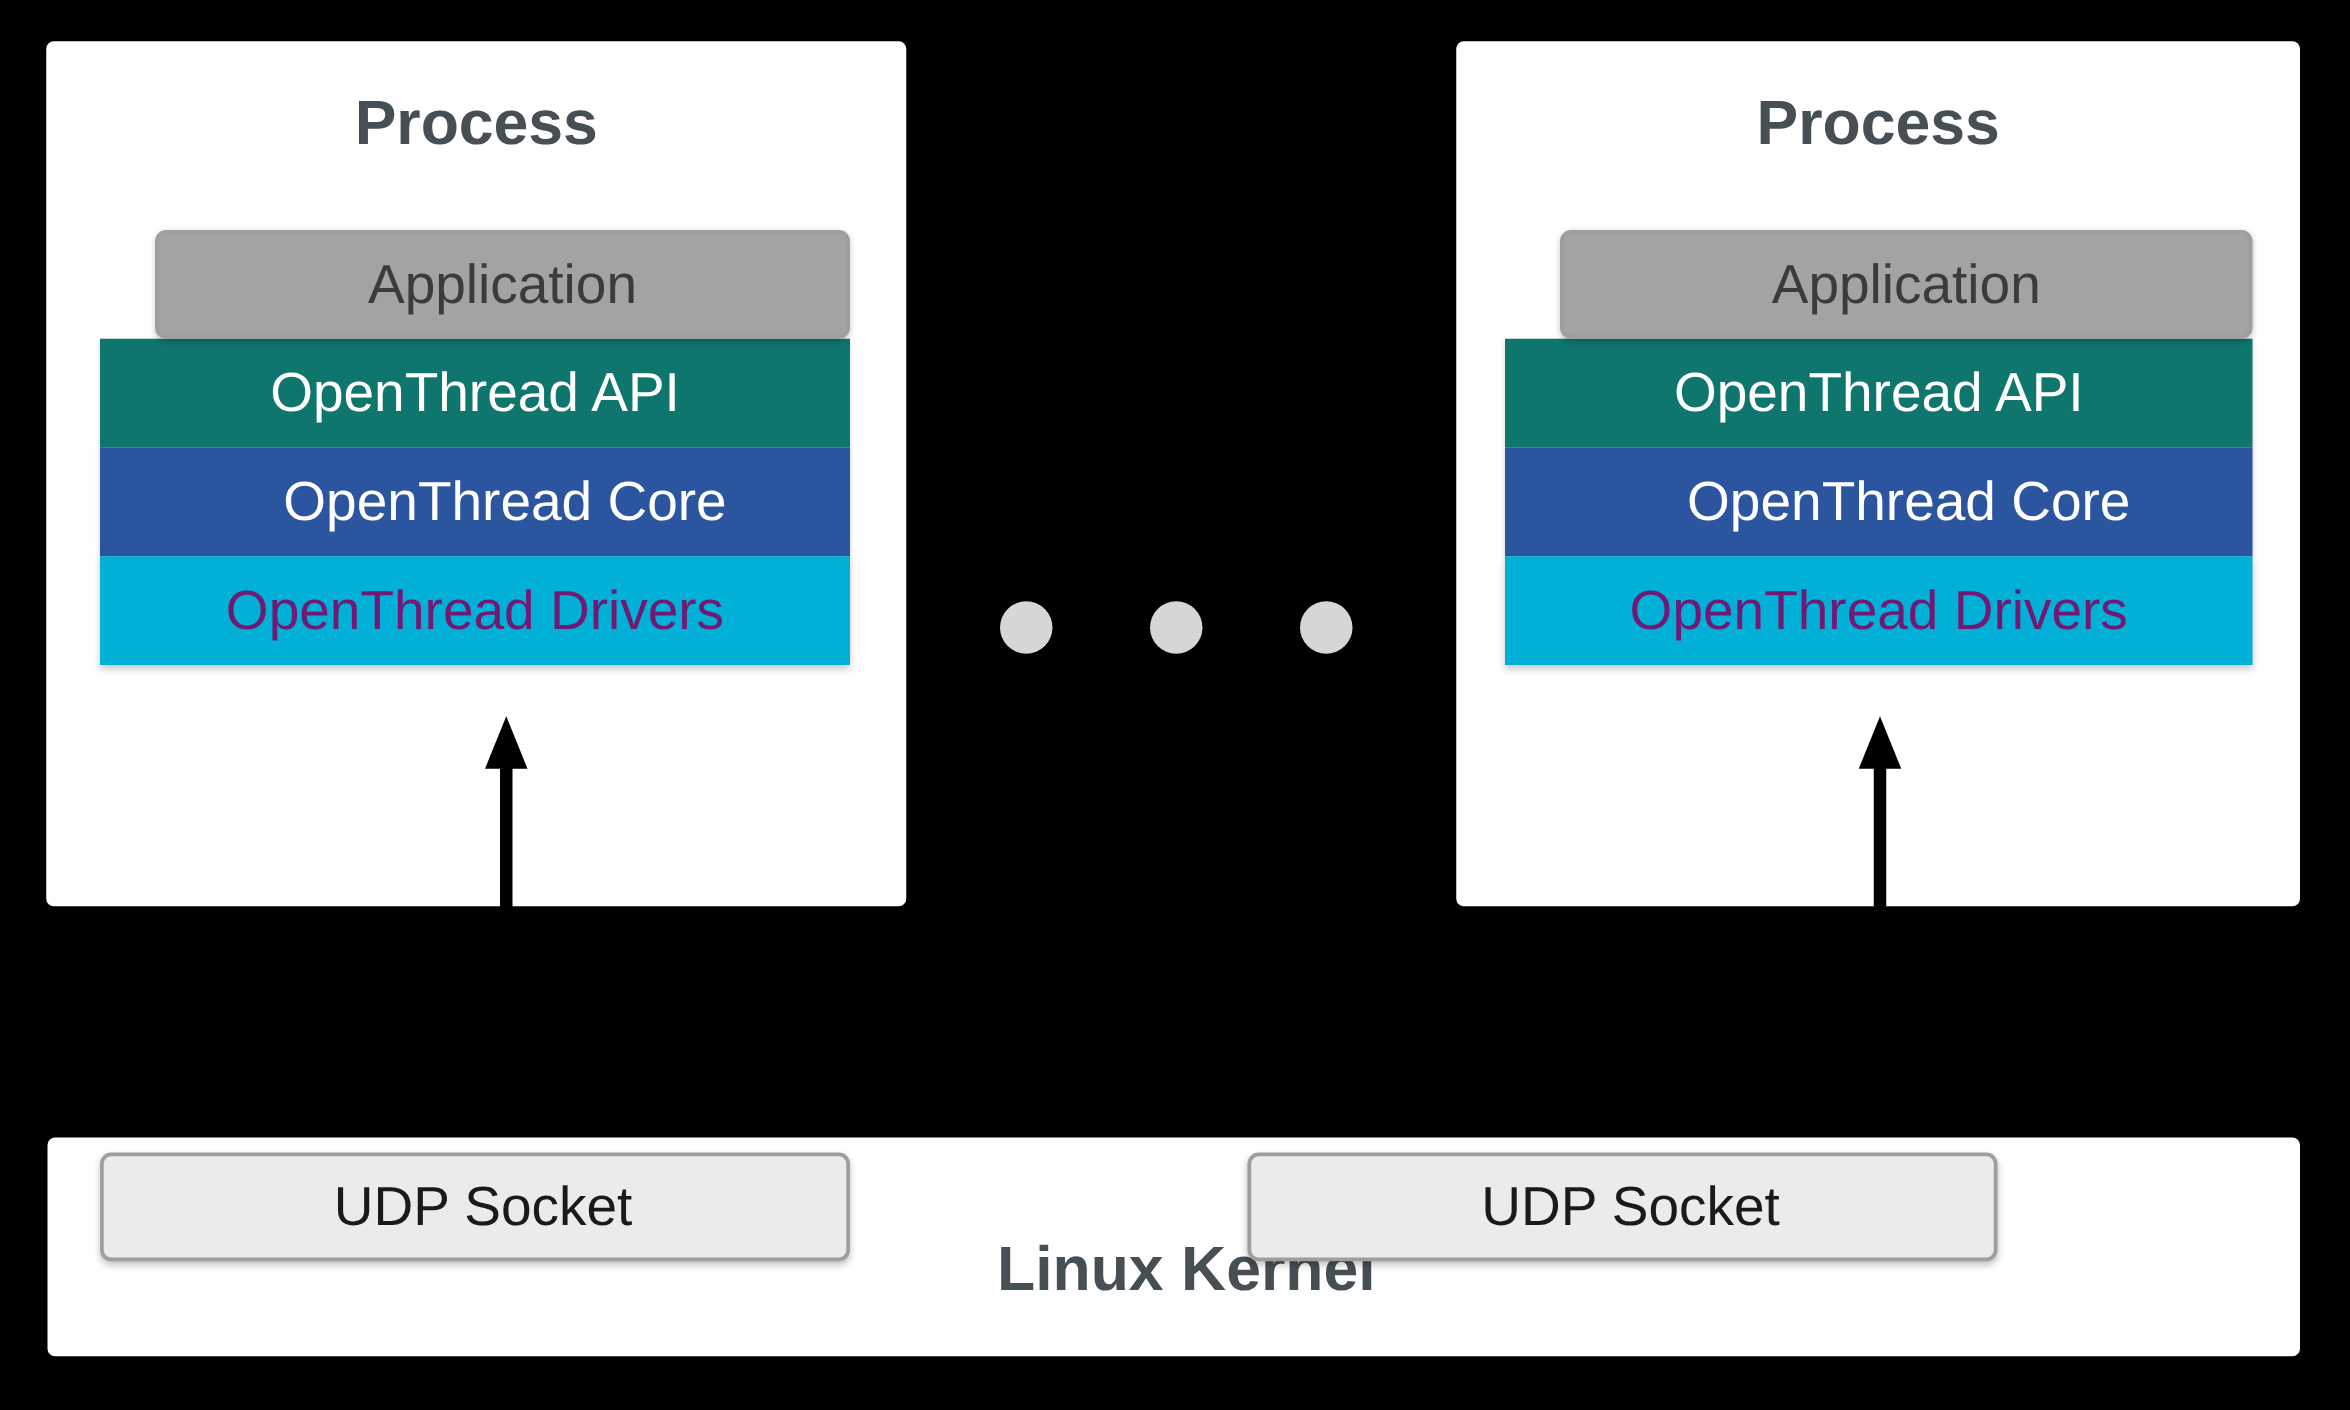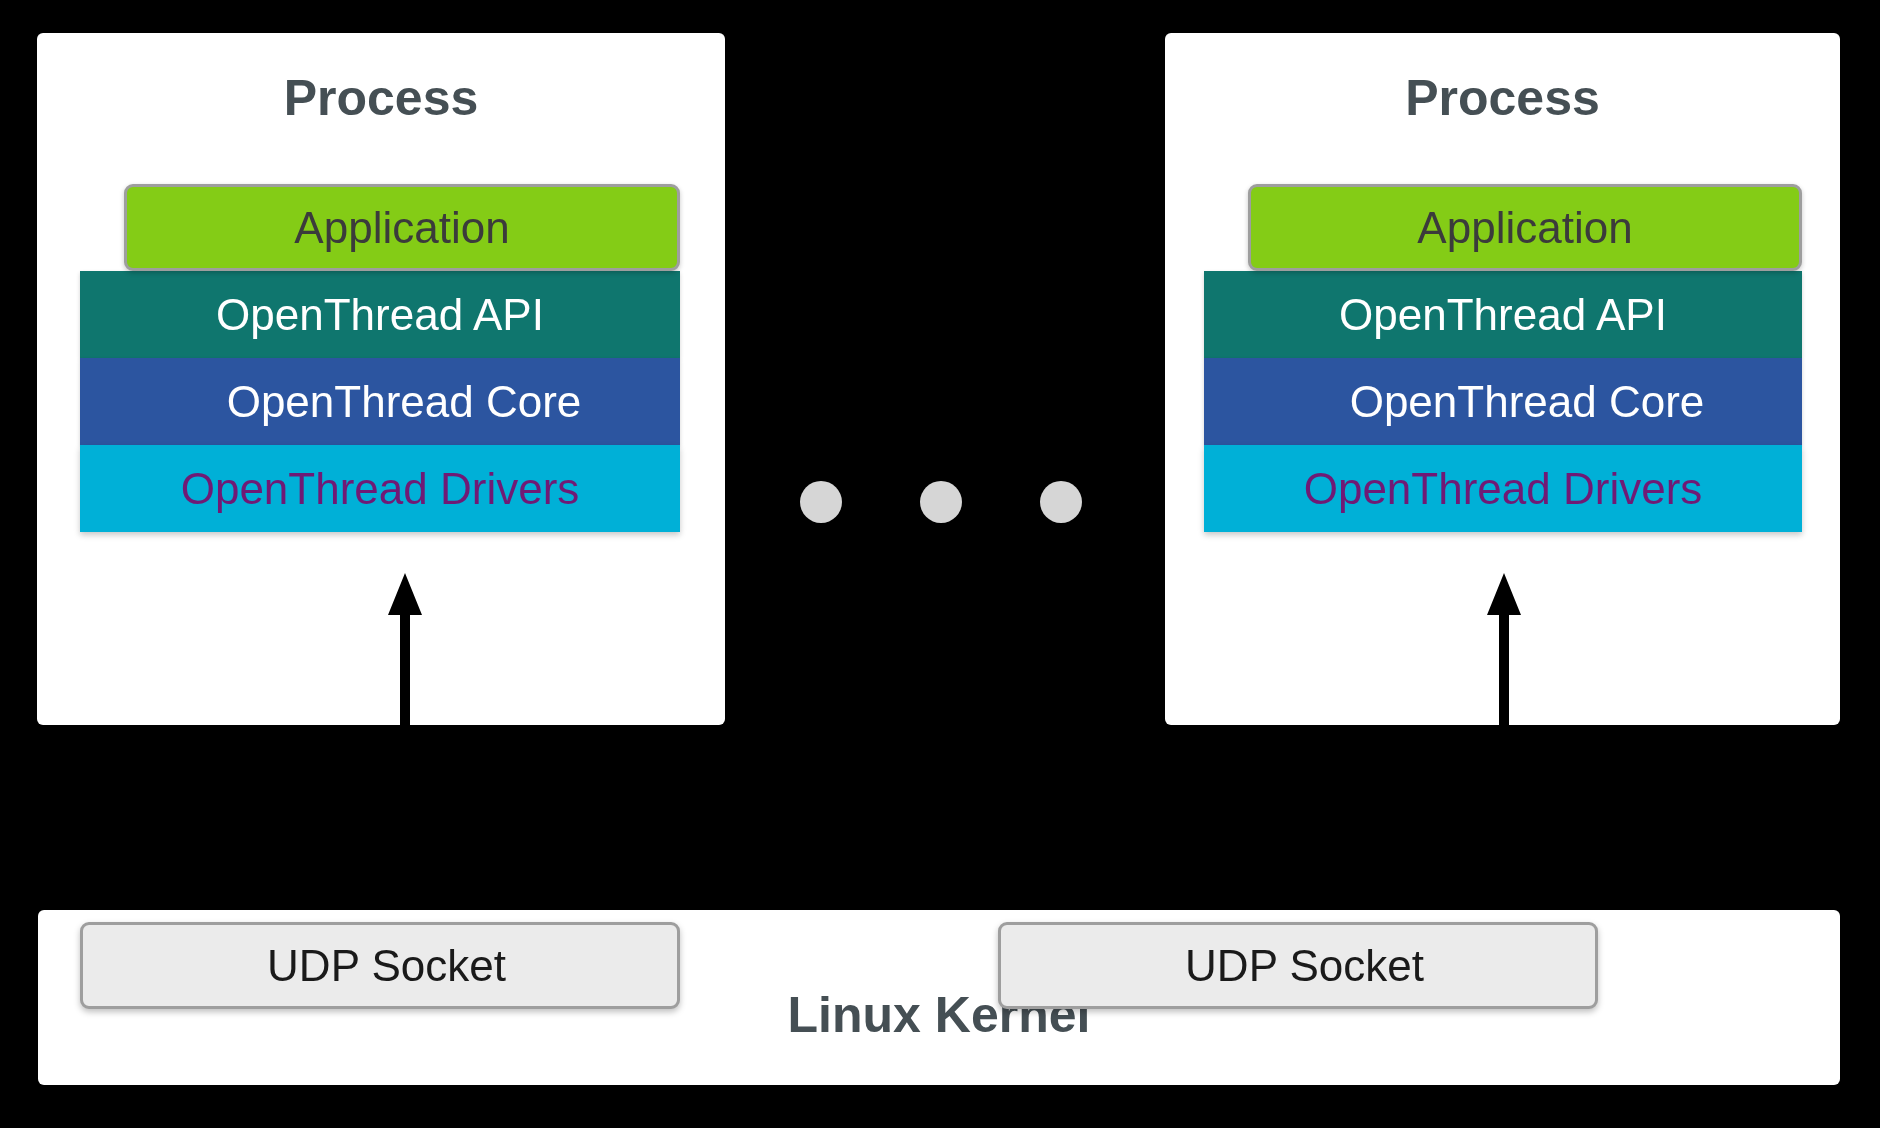--- a/index.html
+++ b/index.html
@@ -61,21 +61,21 @@
 
   .layer {
     height: 87px;
     line-height: 87px;
     text-align: center;
     font-size: 44px;
     white-space: nowrap;
     box-sizing: border-box;
   }
   .layer.application {
-    background: #84cc16;
+    background: #a3a3a3;
     color: #3b3b3b;
     border: 3px solid #9e9e9e;
     border-radius: 9px;
     box-shadow: 0 2px 5px rgba(0,0,0,0.22);
     position: relative;
     z-index: 3;
     line-height: 81px;
     margin-left: 44px;
   }
   .layer.api     { background: #0f766e; color: #ffffff; box-shadow: 0 2px 4px rgba(0,0,0,0.18); position: relative; z-index: 2; }
@@ -120,21 +120,21 @@
     left: 38px;
     top: 910px;
     width: 1802px;
     height: 175px;
     background: #ffffff;
     border-radius: 6px;
     box-shadow: 0 2px 5px rgba(0,0,0,0.35);
   }
   .kernel-title {
     position: absolute;
-    left: 0;
+    left: 10px;
     top: 76px;
     width: 100%;
     text-align: center;
     font-size: 50px;
     font-weight: bold;
     color: #454f54;
   }
   .udp-socket {
     position: absolute;
     top: 12px;

